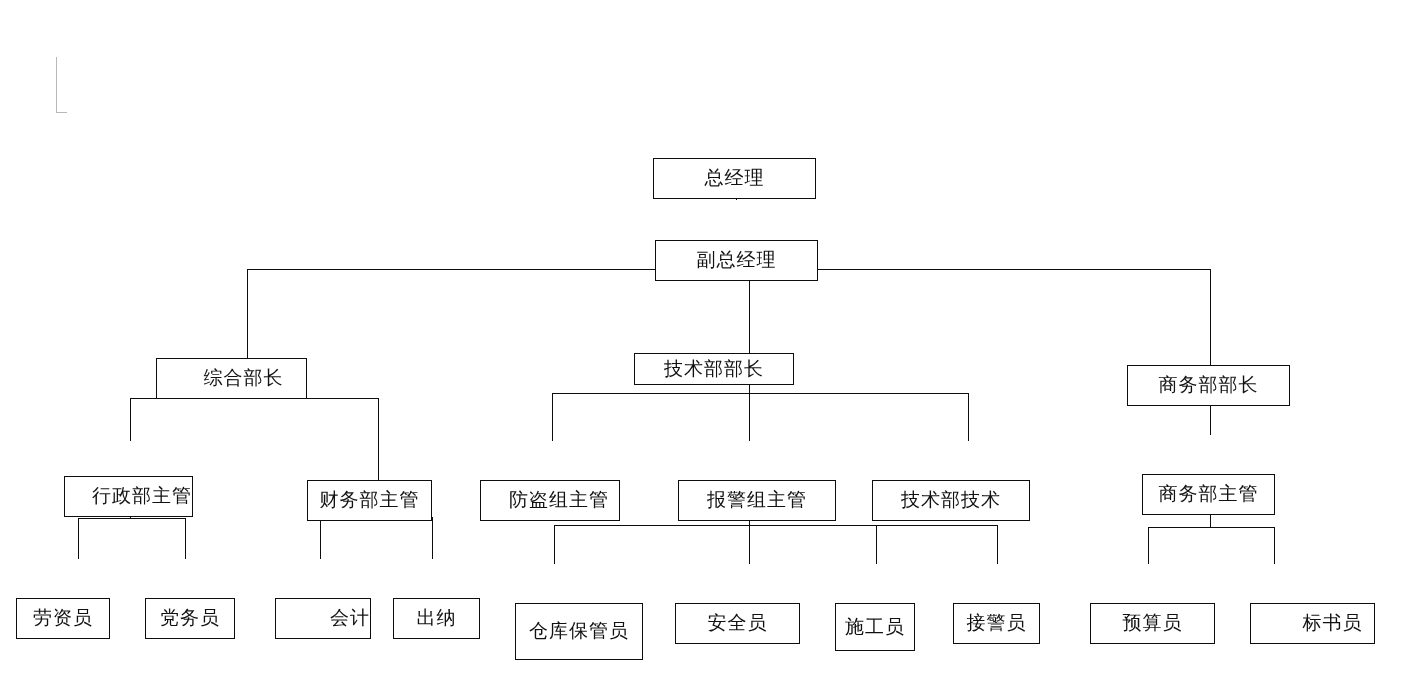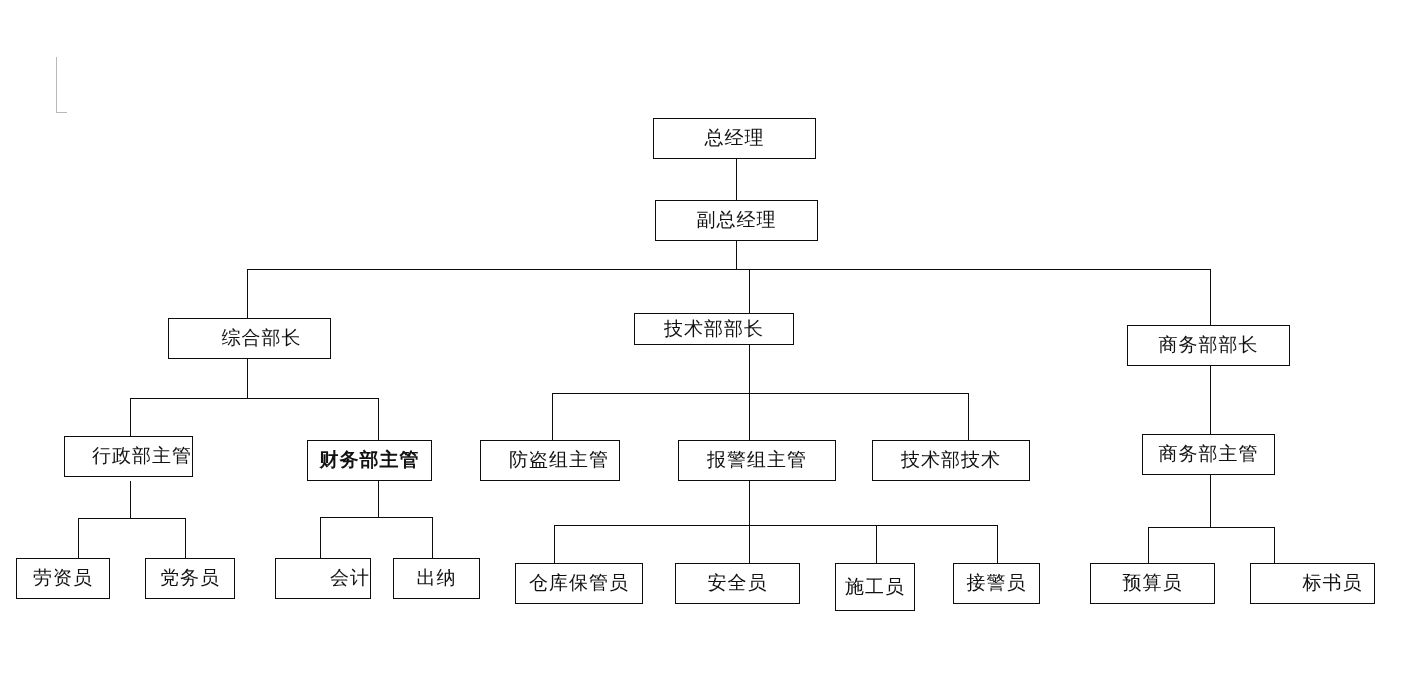--- a/index.html
+++ b/index.html
@@ -30,20 +30,21 @@
     background: #ffffff;
     display: flex;
     align-items: center;
     justify-content: center;
     font-size: 19px;
     line-height: 1;
     color: #111111;
     letter-spacing: 1px;
     white-space: nowrap;
     z-index: 5;
+    margin-top: 40px;
   }
   .node .node-label {
     display: block;
     padding-bottom: 2px;
   }
   .vline {
     position: absolute;
     width: 0;
     border-left: 1.2px solid #0d0d0d;
     z-index: 2;
@@ -97,33 +98,33 @@
       <div class="vline" style="left: 1148px; top: 527px; height: 37px;"></div>
       <div class="vline" style="left: 1274px; top: 527px; height: 37px;"></div>
     </div>
   <div id="node-layer">
       <div class="node" style="left: 653px; top: 118px; width: 163px; height: 41px;">
         <span class="node-label">总经理</span>
       </div>
       <div class="node" style="left: 655px; top: 200px; width: 163px; height: 41px;">
         <span class="node-label">副总经理</span>
       </div>
-      <div class="node" style="left: 168px; top: 318px; width: 163px; height: 41px; padding-left: 24px;">
+      <div class="node" style="left: 156px; top: 318px; width: 151px; height: 41px; padding-left: 24px;">
         <span class="node-label">综合部长</span>
       </div>
       <div class="node" style="left: 634px; top: 313px; width: 160px; height: 32px;">
         <span class="node-label">技术部部长</span>
       </div>
       <div class="node" style="left: 1127px; top: 325px; width: 163px; height: 41px;">
         <span class="node-label">商务部部长</span>
       </div>
       <div class="node" style="left: 64px; top: 436px; width: 129px; height: 41px; justify-content: flex-end;">
         <span class="node-label">行政部主管</span>
       </div>
-      <div class="node" style="left: 307px; top: 440px; width: 125px; height: 41px; font-weight: bold;">
+      <div class="node" style="left: 307px; top: 440px; width: 125px; height: 41px;">
         <span class="node-label">财务部主管</span>
       </div>
       <div class="node" style="left: 480px; top: 440px; width: 140px; height: 41px; padding-left: 18px;">
         <span class="node-label">防盗组主管</span>
       </div>
       <div class="node" style="left: 678px; top: 440px; width: 158px; height: 41px;">
         <span class="node-label">报警组主管</span>
       </div>
       <div class="node" style="left: 872px; top: 440px; width: 158px; height: 41px; align-items: center;">
         <span class="node-label">技术部技术</span>
@@ -136,21 +137,21 @@
       </div>
       <div class="node" style="left: 145px; top: 558px; width: 90px; height: 41px;">
         <span class="node-label">党务员</span>
       </div>
       <div class="node" style="left: 275px; top: 558px; width: 96px; height: 41px; justify-content: flex-end;">
         <span class="node-label">会计</span>
       </div>
       <div class="node" style="left: 393px; top: 558px; width: 87px; height: 41px;">
         <span class="node-label">出纳</span>
       </div>
-      <div class="node" style="left: 515px; top: 563px; width: 128px; height: 41px;">
+      <div class="node" style="left: 515px; top: 563px; width: 128px; height: 57px;">
         <span class="node-label">仓库保管员</span>
       </div>
       <div class="node" style="left: 675px; top: 563px; width: 125px; height: 41px;">
         <span class="node-label">安全员</span>
       </div>
       <div class="node" style="left: 835px; top: 563px; width: 80px; height: 48px;">
         <span class="node-label">施工员</span>
       </div>
       <div class="node" style="left: 953px; top: 563px; width: 87px; height: 41px;">
         <span class="node-label">接警员</span>

